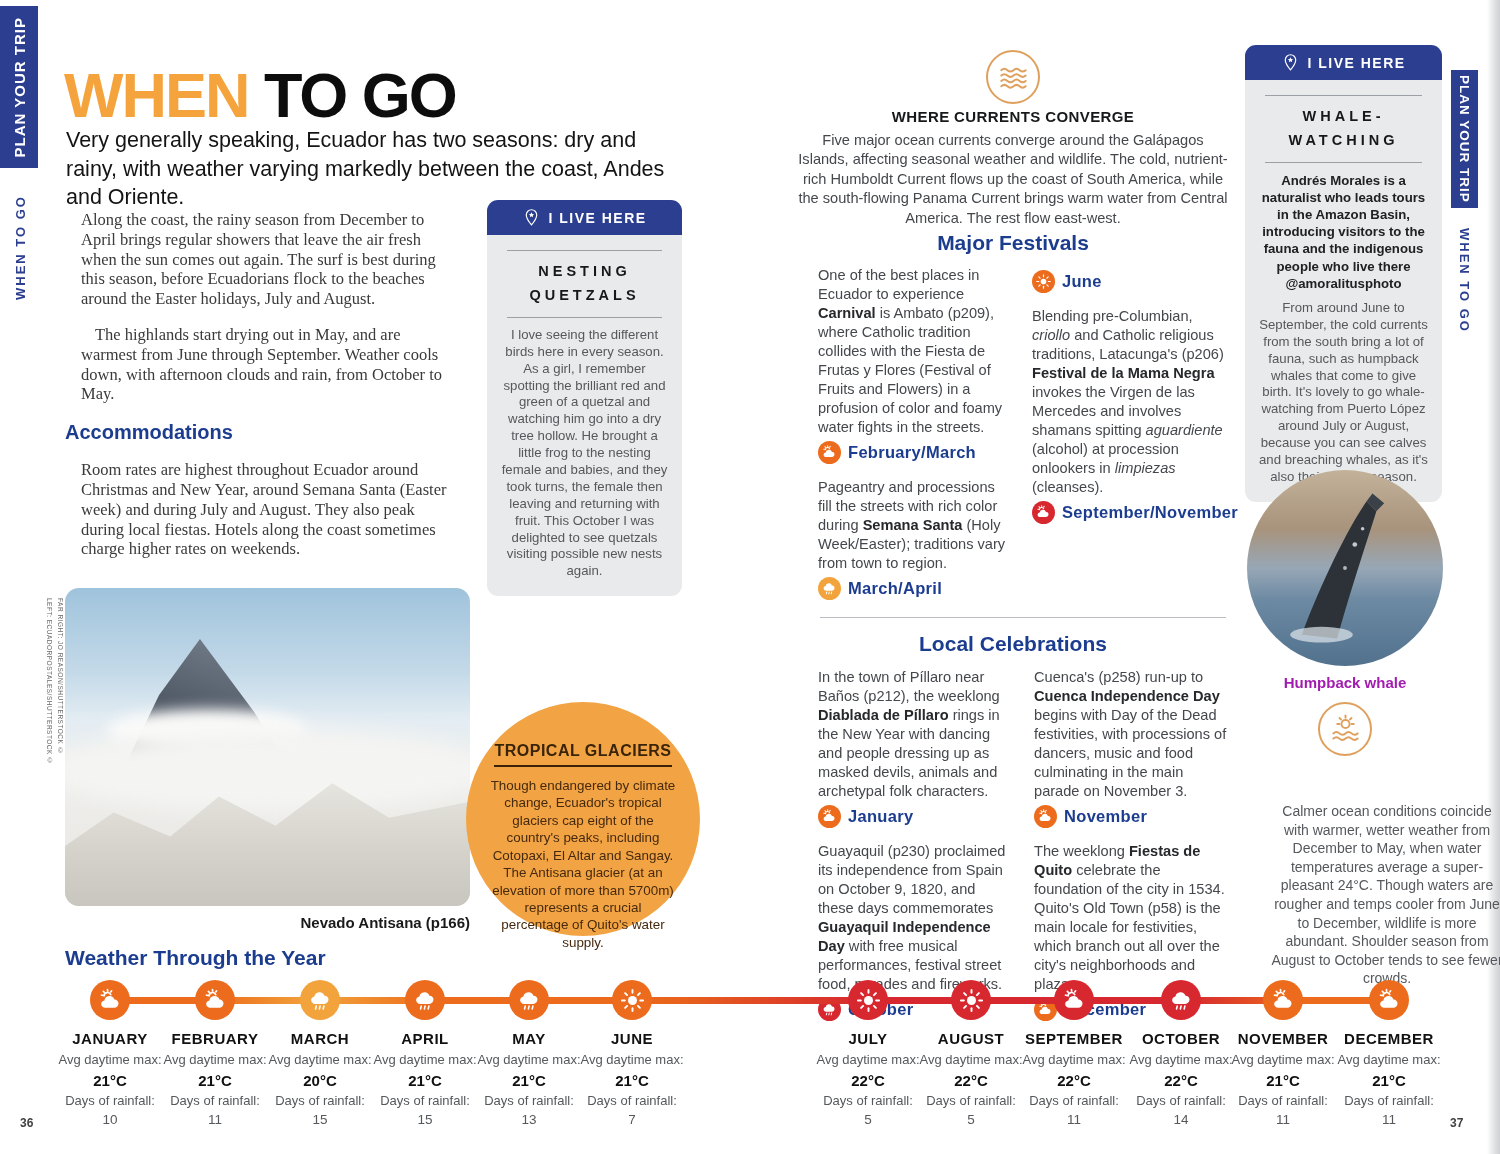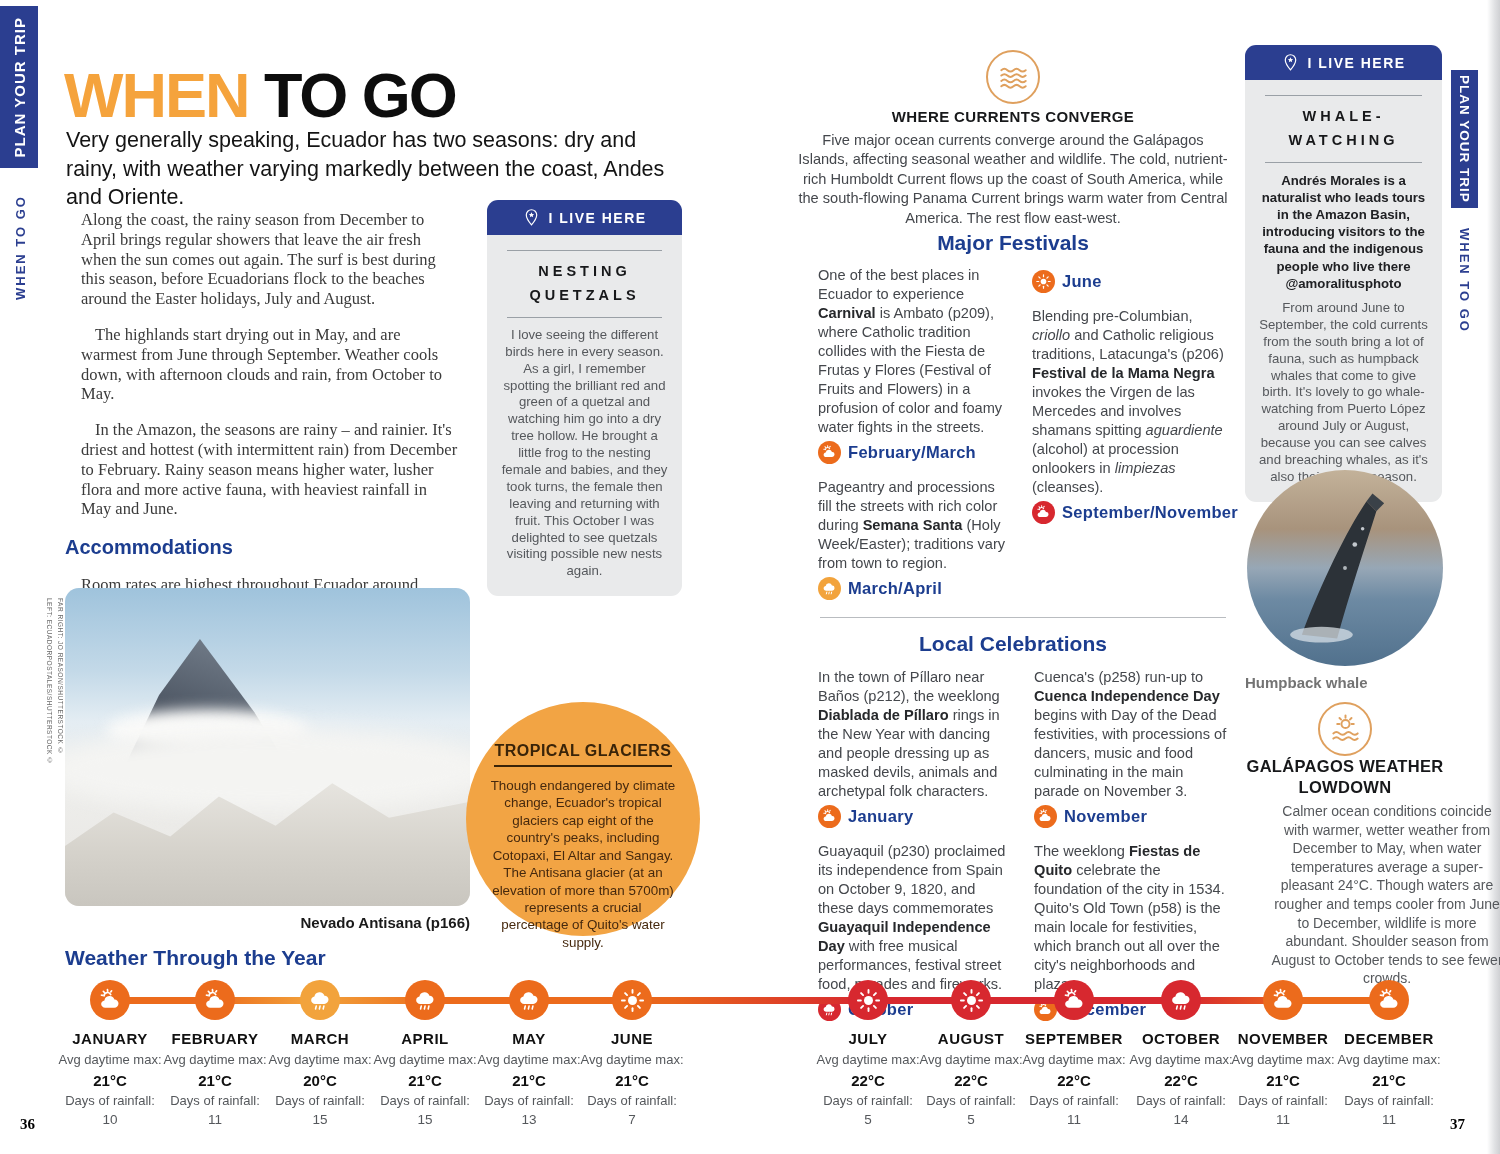--- a/index.html
+++ b/index.html
@@ -9,21 +9,21 @@
     font-family:"Liberation Sans","DejaVu Sans",sans-serif; overflow:hidden;
   }
   .abs { position:absolute; }
 
   
   .tab-blue { background:#2B3E90; color:#fff; display:flex; align-items:center; justify-content:center; }
   .vert-up   { writing-mode:vertical-rl; transform:rotate(180deg); }
   .vert-down { writing-mode:vertical-rl; }
   .tab-label { font-weight:bold; font-size:15px; letter-spacing:1px; }
   .side-sub  { color:#2B3E90; font-weight:bold; font-size:13px; letter-spacing:2px; }
-  .page-num  { font-weight:bold; font-size:15px; color:#000000;font-family:Liberation Serif, serif; }
+  .page-num  { font-weight:bold; font-size:12px; color:#404040; }
   .photo-credit { writing-mode:vertical-lr; font-size:6.5px; color:#6a6a6a; letter-spacing:0.5px; line-height:1.6; }
   .page-edge { background:linear-gradient(90deg,#ffffff 0%,#e2e3e5 55%,#cfd0d3 100%); }
 
   
   .big-title { font-size:63px; font-weight:900; letter-spacing:-2px; color:#0d0d0d; line-height:1; }
   .big-title .orange { color:#F5A33C; }
   .subtitle { font-size:21.5px; color:#141414; line-height:1.33; font-weight:500; }
 
   
   .serif-col { font-family:"Liberation Serif","DejaVu Serif",serif; font-size:16.5px; color:#3a3a3a; line-height:1.2; }
@@ -66,21 +66,21 @@
   .fest-text b { color:#26282b; }
   .month-tag { display:flex; align-items:center; gap:7px; margin-top:4px; }
   .tag-icon { width:23px; height:23px; border-radius:50%; display:flex; align-items:center; justify-content:center; flex:0 0 auto; }
   .tag-icon svg { width:17px; height:17px; display:block; }
   .tag-label { font-size:16.5px; font-weight:bold; color:#1C3D8F; letter-spacing:0.3px; }
   .divider { border-top:1px solid #b9bcc0; }
 
   
   .whale-circle { border-radius:50%; overflow:hidden; background:linear-gradient(180deg,#c3b29a 0%,#a8937c 30%,#97a7b6 50%,#6d8aa3 66%,#51718d 100%); }
   .whale-tail { position:absolute; left:0; top:0; width:100%; height:100%; }
-  .whale-cap { font-size:15px; font-weight:bold; color:#737373; text-align:left; }
+  .whale-cap { font-size:15px; font-weight:bold; color:#a21caf; text-align:center; }
   .gal-head { font-size:16.5px; font-weight:800; color:#17181a; text-align:center; letter-spacing:0.3px; line-height:1.25; }
   .gal-body { font-size:14px; color:#55585c; text-align:center; line-height:1.33; }
 
   
   .tl-line { height:7px; border-radius:4px; background:linear-gradient(90deg,#EC6B1C 0%,#EC6B1C 8%,#F2A33C 16%,#EC6B1C 26%,#EC6B1C 38%,#E8641C 44%,#D7282F 59%,#D7282F 84%,#EC6B1C 93%,#EC6B1C 100%); }
   .month { position:absolute; width:104px; text-align:center; }
   .m-icon { width:40px; height:40px; border-radius:50%; margin:0 auto 10px; display:flex; align-items:center; justify-content:center; }
   .m-icon svg { width:27px; height:27px; display:block; }
   .m-name { font-size:15px; font-weight:bold; color:#111; letter-spacing:0.5px; margin-bottom:4px; }
   .m-label { font-size:13px; color:#55585c; line-height:1.45; }
@@ -107,21 +107,20 @@
   <div class="abs vert-down side-sub" style="left:1457px;top:228px;height:120px;">WHEN TO GO</div>
   <div class="abs page-num" style="left:1450px;top:1116px;">37</div>
   <div class="abs page-edge" style="left:1487px;top:0;width:13px;height:1154px;"></div>
 
   <h1 class="abs big-title" style="left:64px;top:64px;"><span class="orange">WHEN</span><span> TO GO</span></h1>
   <p class="abs subtitle" style="left:66px;top:126px;width:625px;">Very generally speaking, Ecuador has two seasons: dry and rainy, with weather varying markedly between the coast, Andes and Oriente.</p>
 
   <div class="abs serif-col" style="left:65px;top:194px;width:410px;">
     <p>Along the coast, the rainy season from December to April brings regular showers that leave the air fresh when the sun comes out again. The surf is best during this season, before Ecuadorians flock to the beaches around the Easter holidays, July and August.</p>
     <p class="indent">The highlands start drying out in May, and are warmest from June through September. Weather cools down, with afternoon clouds and rain, from October to May.</p>
-    <p class="indent">In the Amazon, the seasons are rainy – and rainier. It's driest and hottest (with intermittent rain) from December to February. Rainy season means higher water, lusher flora and more active fauna, with heaviest rainfall in May and June.</p>
     <h2 class="h-blue sec-head" style="font-family:'Liberation Sans','DejaVu Sans',sans-serif;">Accommodations</h2>
     <p>Room rates are highest throughout Ecuador around Christmas and New Year, around Semana Santa (Easter week) and during July and August. They also peak during local fiestas. Hotels along the coast sometimes charge higher rates on weekends.</p>
   </div>
 
   <div class="abs photo" style="left:65px;top:588px;width:405px;height:318px;">
     <div class="mtn"></div>
     <div class="cloud2"></div>
     <div class="cloudband"></div>
     <div class="glacier"></div>
   </div>
@@ -359,21 +358,20 @@
         <circle cx="12" cy="8.6" r="2.5"></circle>
         <line x1="12" y1="3.4" x2="12" y2="4.8"></line>
         <line x1="6.9" y1="8.6" x2="8.3" y2="8.6"></line>
         <line x1="15.7" y1="8.6" x2="17.1" y2="8.6"></line>
         <line x1="8.3" y1="4.9" x2="9.3" y2="5.9"></line>
         <line x1="14.7" y1="5.9" x2="15.7" y2="4.9"></line>
         <path d="M4.5 14.4q1.9-1.7 3.75 0t3.75 0 3.75 0 3.75 0"></path>
         <path d="M4.5 17.6q1.9-1.7 3.75 0t3.75 0 3.75 0 3.75 0"></path>
       </svg>
     </div>
-  <div class="abs gal-head" style="left:1233px;top:756px;width:224px;">GALÁPAGOS WEATHER LOWDOWN</div>
   <p class="abs gal-body" style="left:1271px;top:802px;width:232px;">Calmer ocean conditions coincide with warmer, wetter weather from December to May, when water temperatures average a super-pleasant 24°C. Though waters are rougher and temps cooler from June to December, wildlife is more abundant. Shoulder season from August to October tends to see fewer crowds.</p>
 
   <div class="abs tl-line" style="left:108px;top:997px;width:1284px;"></div>
 
   <div class="month" style="left:58px;top:980px;">
     <div class="m-icon" style="background: rgb(236, 107, 28);">
         <svg viewBox="0 0 24 24">
           <g stroke="#fff" stroke-width="1.5" stroke-linecap="round" fill="none">
             <path d="M6.3 7.9a3.1 3.1 0 0 1 5.9-1.2"></path>
             <line x1="9.3" y1="2.4" x2="9.5" y2="3.7"></line>

